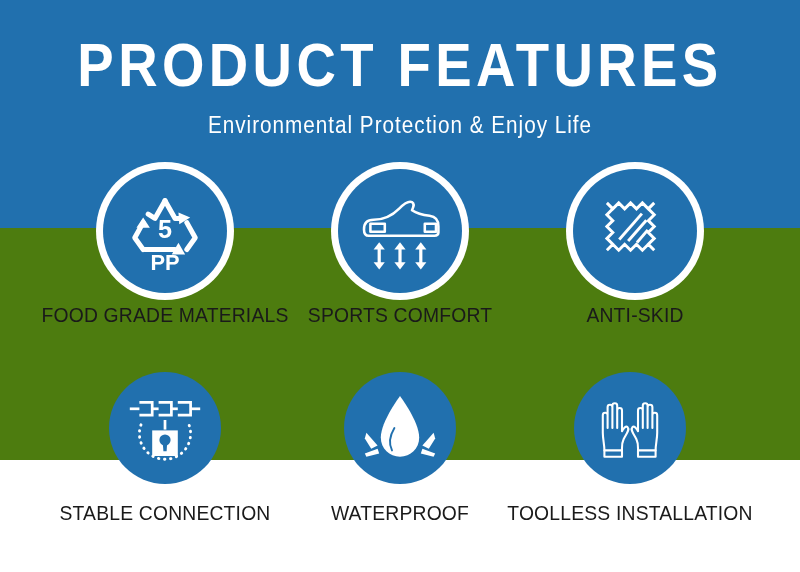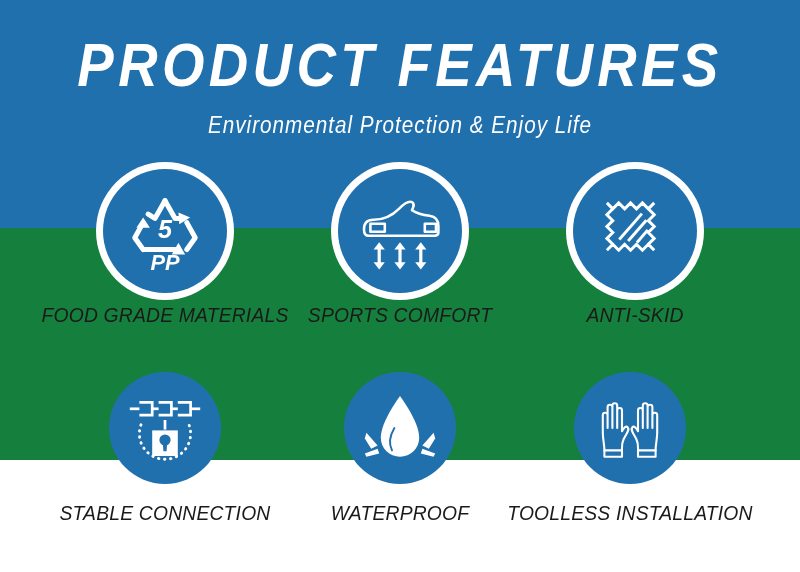--- a/index.html
+++ b/index.html
@@ -10,22 +10,21 @@
     background: #ffffff;
     font-family: "Liberation Sans", sans-serif;
     overflow: hidden;
     position: relative;
   }
 
   .poster {
     position: relative;
     width: 800px;
     height: 460px;
-    background: #15803d;
-    font-style: italic;
+    background: #4d7c0f;
   }
 
   
   .header-band {
     position: absolute;
     left: 0;
     top: 0;
     width: 800px;
     height: 228px;
     background: #2170AE;

